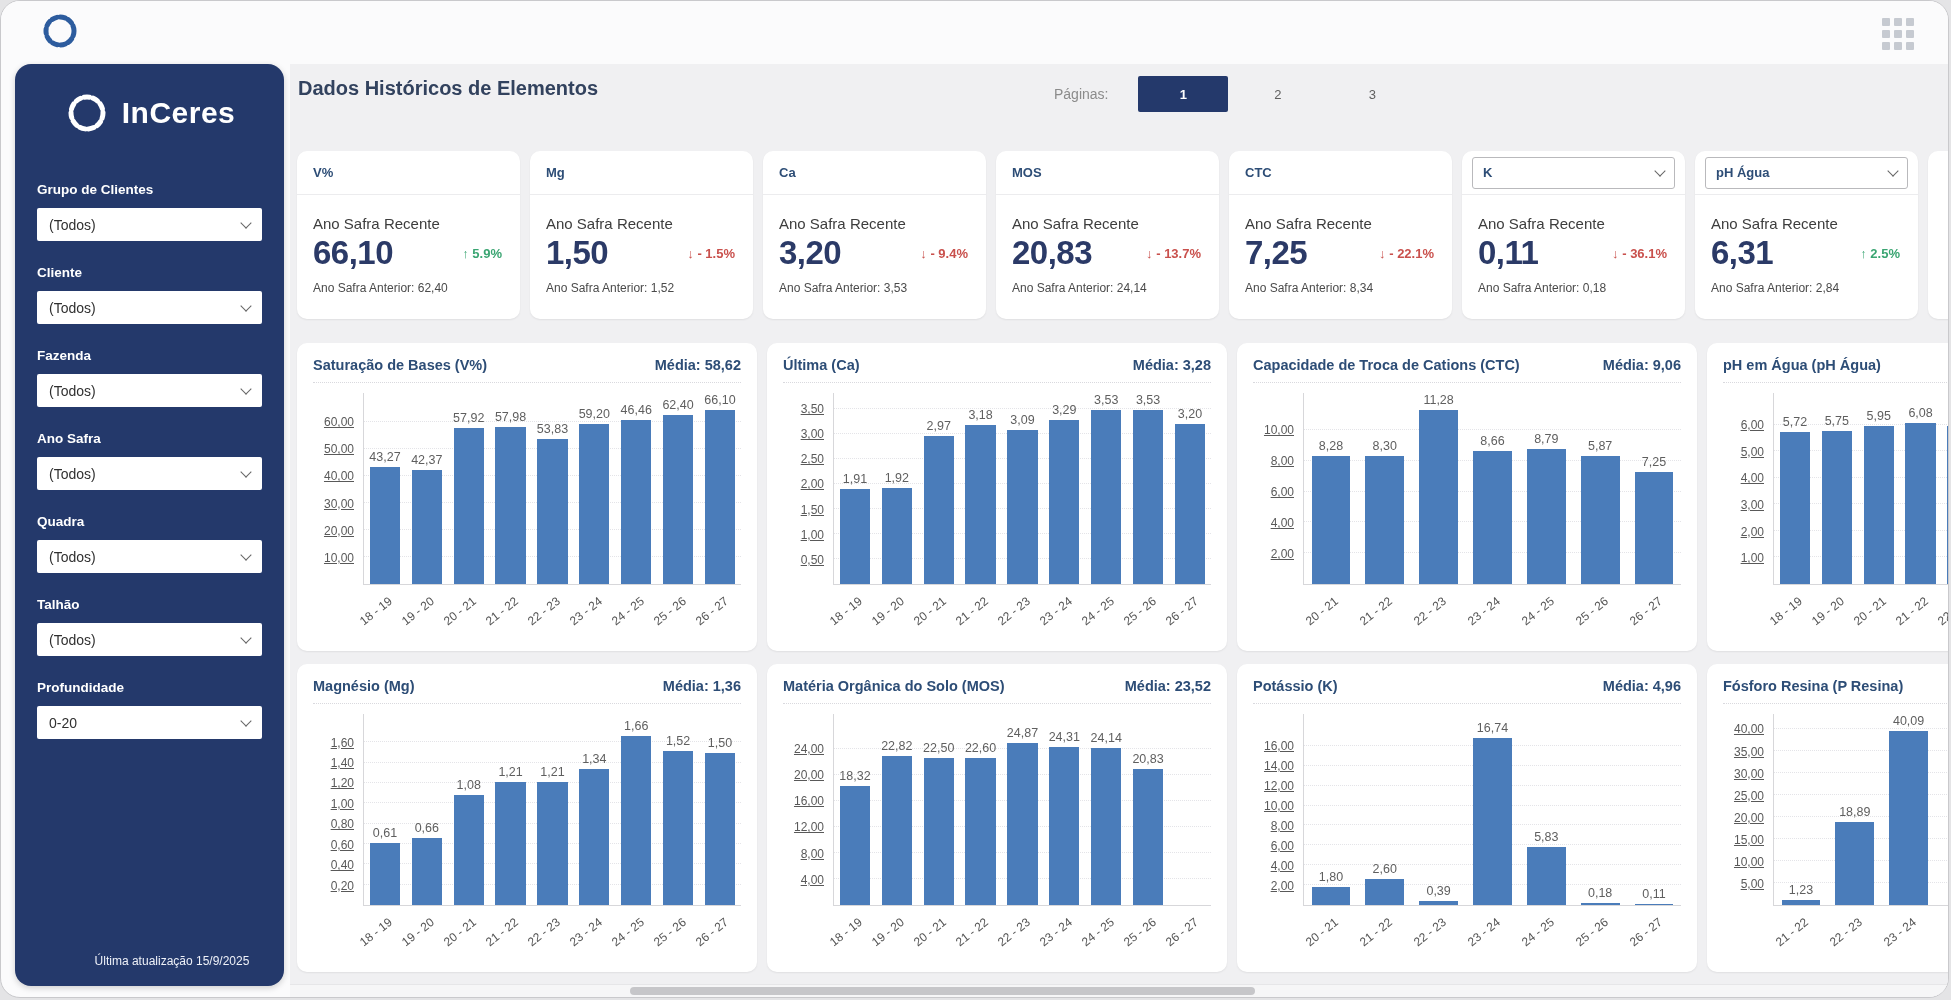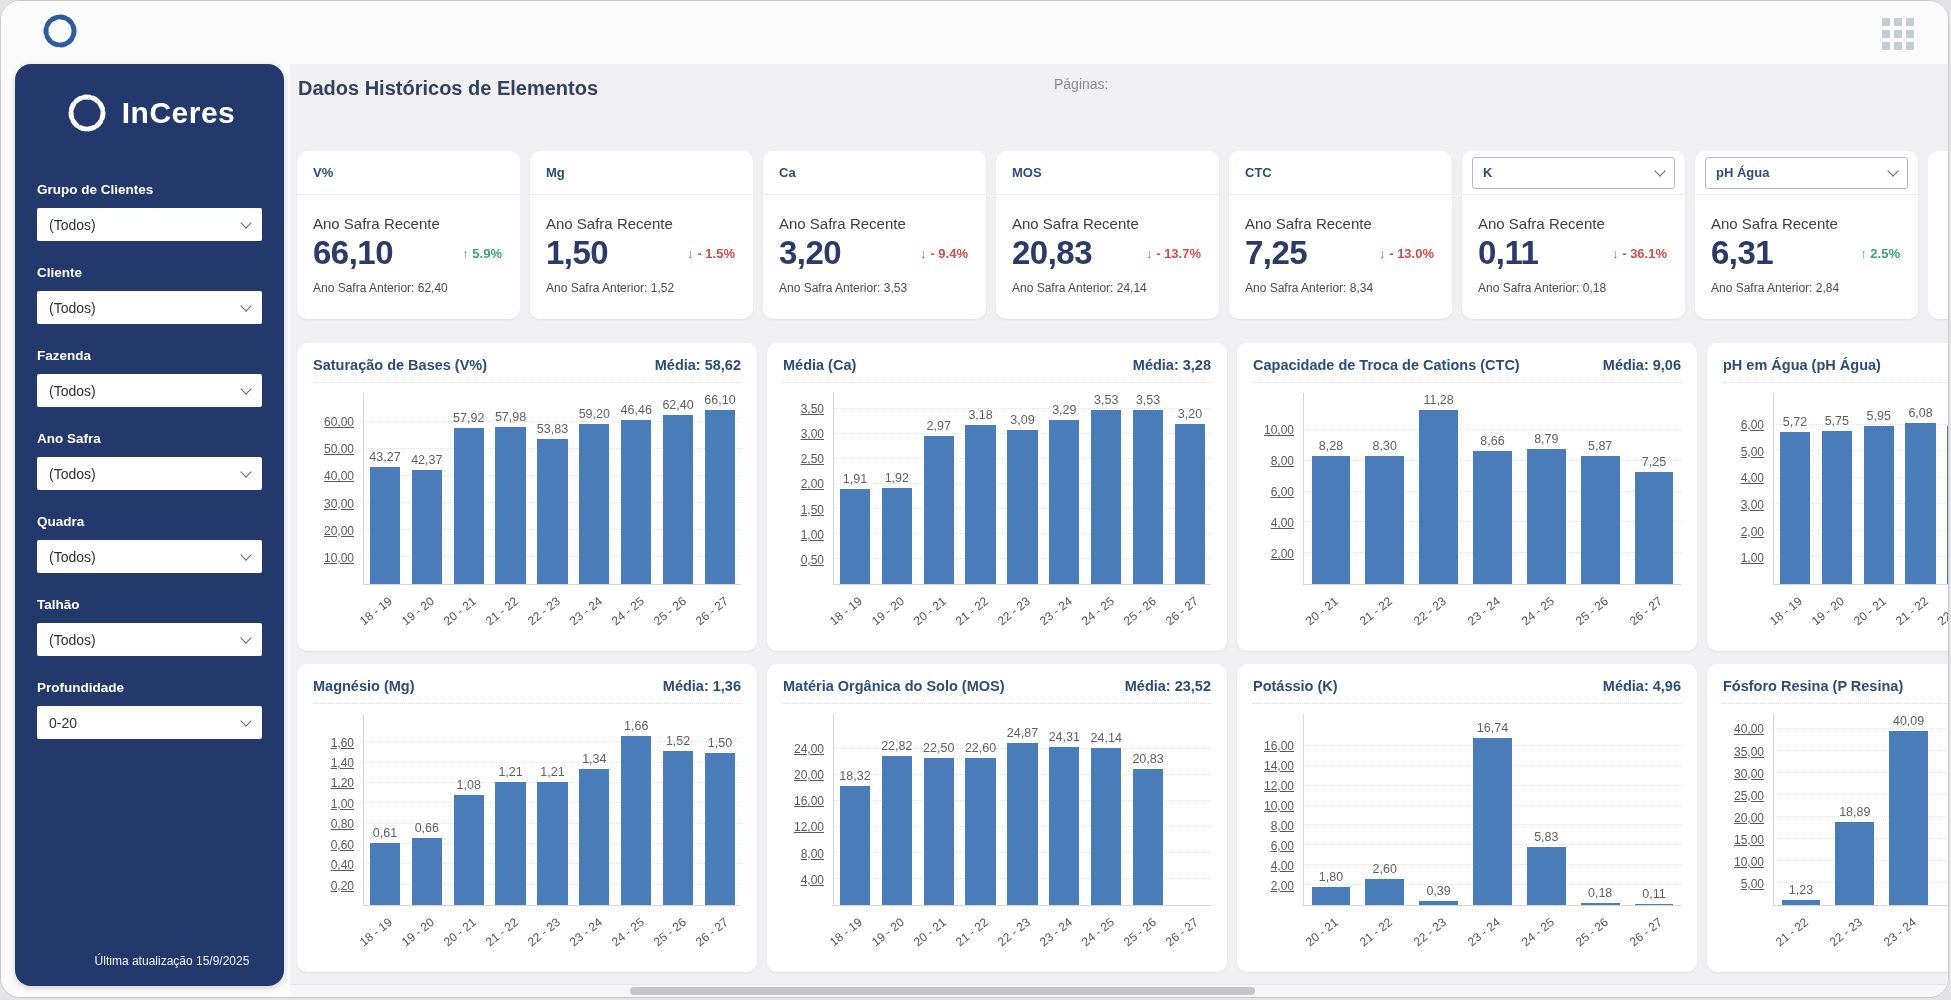--- a/index.html
+++ b/index.html
@@ -96,20 +96,24 @@
         <i></i>
         <i></i>
     </div>
   </header>
 
   <main class="main">
     <div class="page-header">
       <h1>Dados Históricos de Elementos</h1>
       <div class="pages">
         <span class="pages-label">Páginas:</span>
+        <div id="page-buttons">
+  <button class="pagebtn active">1</button>
+  <button class="pagebtn">2</button>
+  <button class="pagebtn">3</button></div>
       </div>
     </div>
 
     <div class="kpi-row" id="kpi-row">
   <div class="kpi-card">
     <div class="kpi-head">
          <span class="kpi-label">V%</span>
        </div>
     <div class="kpi-body">
       <div class="kpi-recent">Ano Safra Recente</div>
@@ -160,21 +164,21 @@
     </div>
   </div>
   <div class="kpi-card">
     <div class="kpi-head">
          <span class="kpi-label">CTC</span>
        </div>
     <div class="kpi-body">
       <div class="kpi-recent">Ano Safra Recente</div>
       <div class="kpi-valrow">
         <span class="kpi-value">7,25</span>
-        <span class="kpi-delta down">↓ - 13.0%</span>
+        <span class="kpi-delta down">↓ - 22.1%</span>
       </div>
       <div class="kpi-prev">Ano Safra Anterior: 8,34</div>
     </div>
   </div>
   <div class="kpi-card">
     <div class="kpi-head selhead">
          <div class="kpi-select">
            <span class="kpi-label">K</span>
            <i class="chev"></i>
          </div>
@@ -293,21 +297,21 @@
             <div class="xl" style="width:11.11111111111111%">
               <span>25 - 26</span>
             </div>
             <div class="xl" style="width:11.11111111111111%">
               <span>26 - 27</span>
             </div>
           </div>
   </div>
   <div class="chart-card">
     <div class="chart-header">
-      <span class="chart-title">Média (Ca)</span>
+      <span class="chart-title">Última (Ca)</span>
       <span class="chart-media">Média: 3,28</span>
     </div>
     <div class="plot">
       <div class="yaxis">
               <div class="ytick" style="bottom:13.089005235602095%">0,50</div>
               <div class="ytick" style="bottom:26.17801047120419%">1,00</div>
               <div class="ytick" style="bottom:39.26701570680628%">1,50</div>
               <div class="ytick" style="bottom:52.35602094240838%">2,00</div>
               <div class="ytick" style="bottom:65.44502617801048%">2,50</div>
               <div class="ytick" style="bottom:78.53403141361257%">3,00</div>

